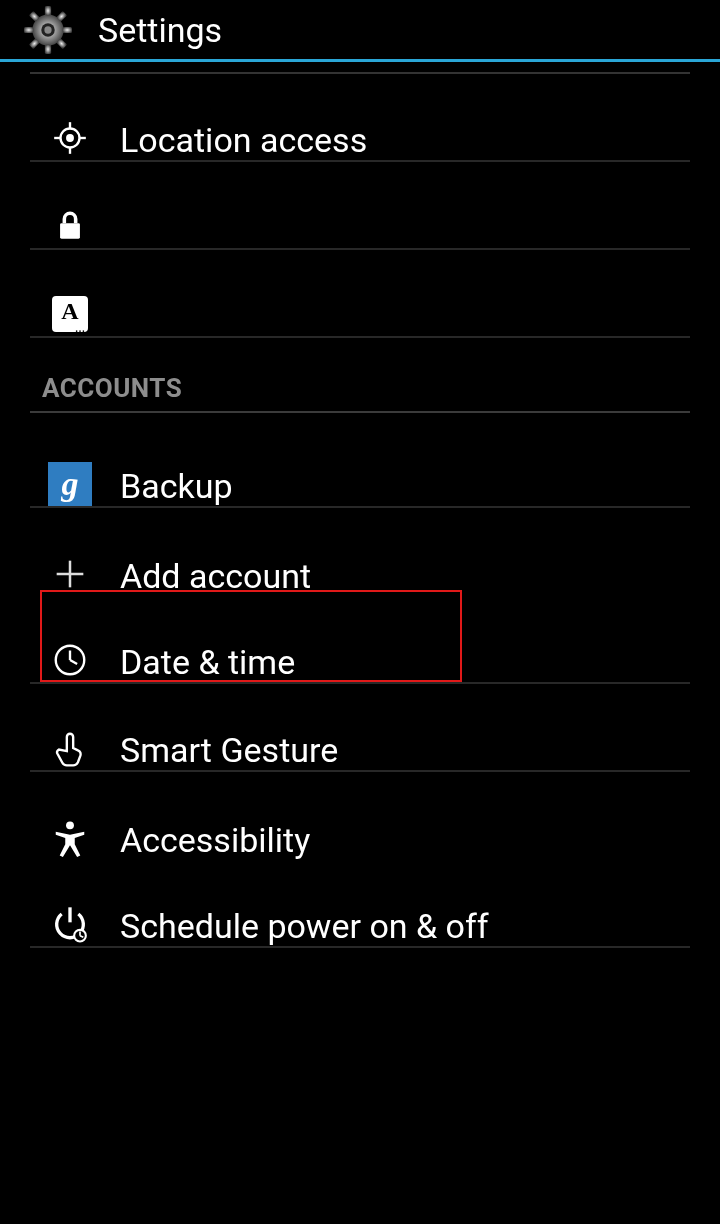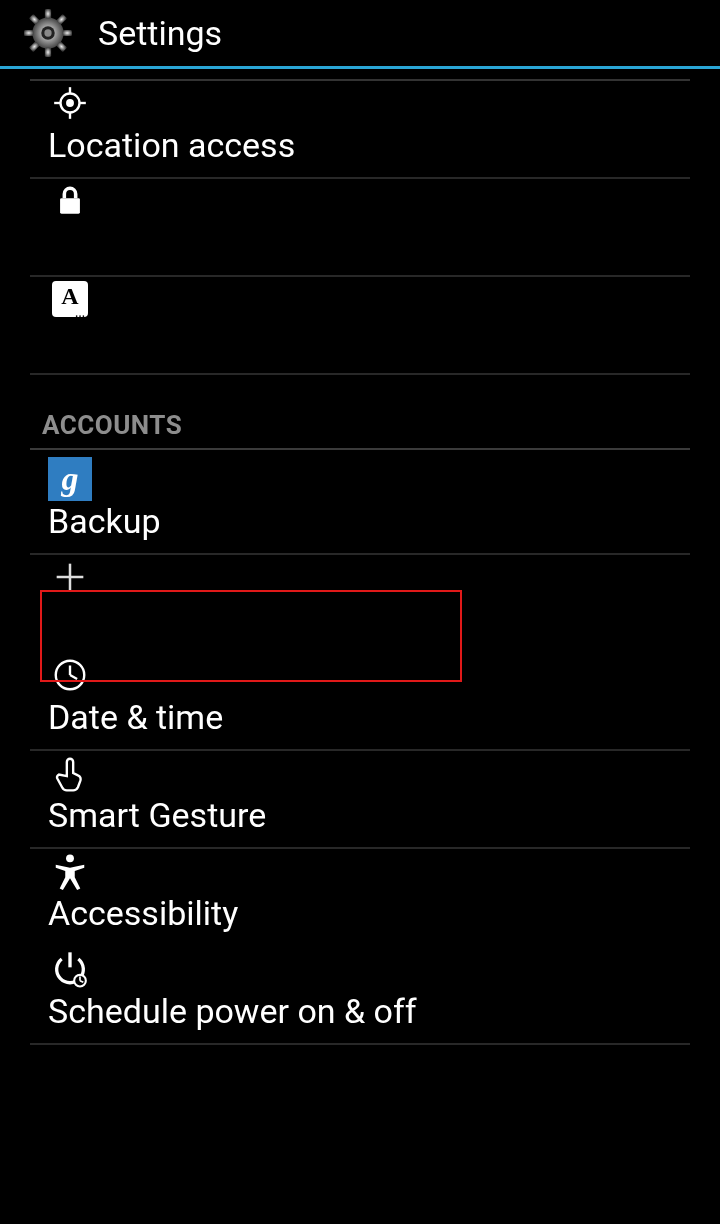--- a/index.html
+++ b/index.html
@@ -5,21 +5,21 @@
   * { margin: 0; padding: 0; box-sizing: border-box; }
   html, body {
     width: 720px;
     height: 1224px;
     background: #000;
     font-family: Roboto, "Helvetica Neue", Arial, sans-serif;
     color: #fff;
     overflow: hidden;
   }
   .header {
-    height: 69px;
+    height: 62px;
     display: flex;
     align-items: center;
     padding-left: 22px;
     border-bottom: 3px solid #2aa6d6;
   }
   .header .gear {
     width: 52px;
     height: 52px;
     margin-right: 24px;
     flex-shrink: 0;
@@ -35,25 +35,24 @@
     margin: 0 30px;
   }
   .content {
     padding-top: 10px;
   }
   .list {
     padding: 0 30px;
   }
   .item {
     display: flex;
-    align-items: flex-start;
-    height: 98px;
+    align-items: flex-end;
+    height: 88px;
     border-bottom: 2px solid #282828;
     padding-left: 18px;
-    flex-direction: column;
   }
   .item .icon {
     width: 44px;
     height: 44px;
     margin-right: 28px;
     display: flex;
     align-items: center;
     justify-content: center;
     flex-shrink: 0;
     color: #fff;
@@ -199,20 +198,21 @@
       <span class="label">Backup</span>
     </div>
 
     <div class="item" style="border-bottom:none">
       <span class="icon">
         <svg viewBox="0 0 48 48" width="40" height="40" stroke="#ddd" stroke-width="3">
           <line x1="24" y1="8" x2="24" y2="40"></line>
           <line x1="8" y1="24" x2="40" y2="24"></line>
         </svg>
       </span>
+      <span class="label">Add account</span>
     </div>
   </div>
 
 
   <div class="list">
 
     <div class="item">
       <span class="icon">
         <svg viewBox="0 0 48 48" width="38" height="38" fill="none" stroke="#fff" stroke-width="3">
           <circle cx="24" cy="24" r="18"></circle>

